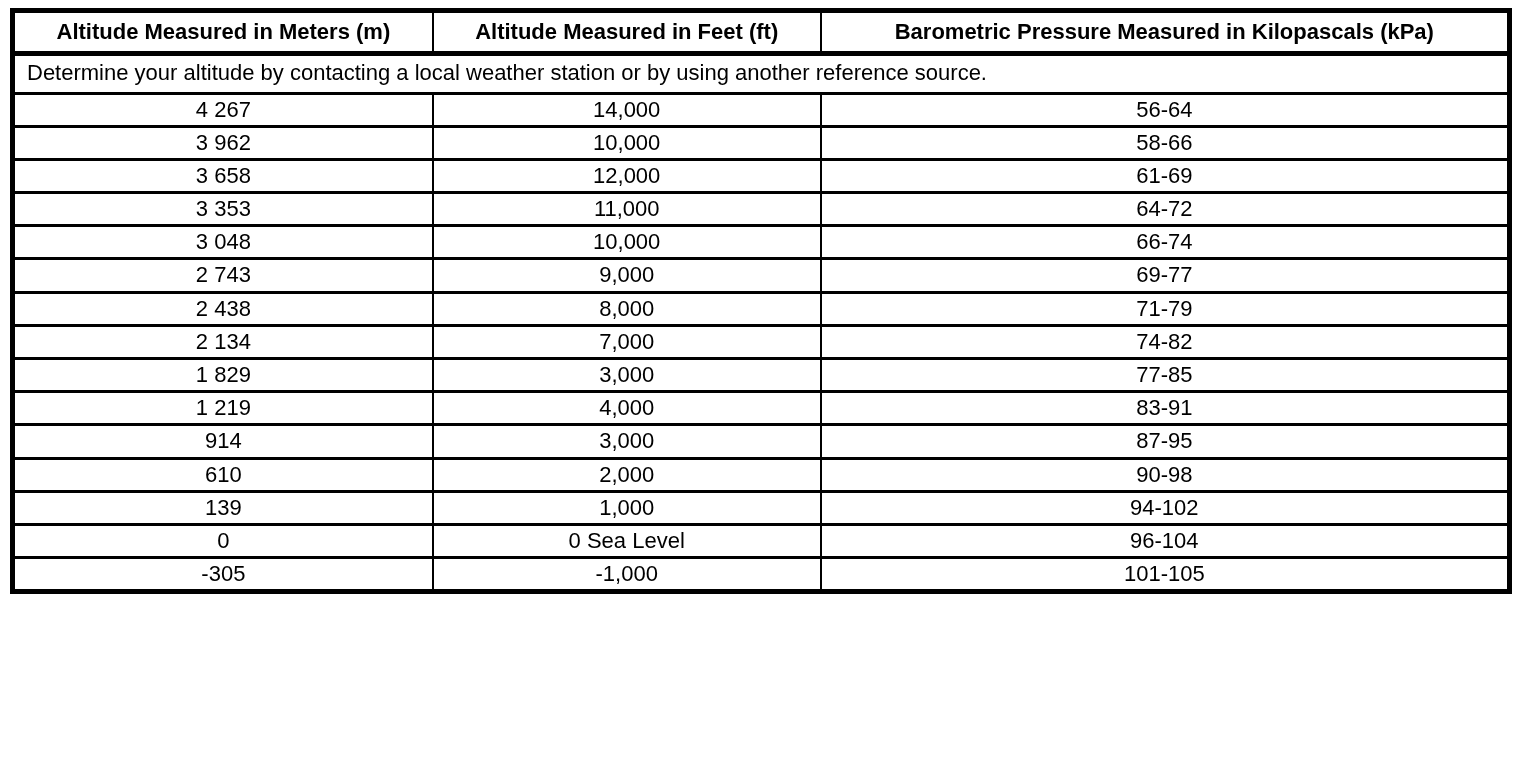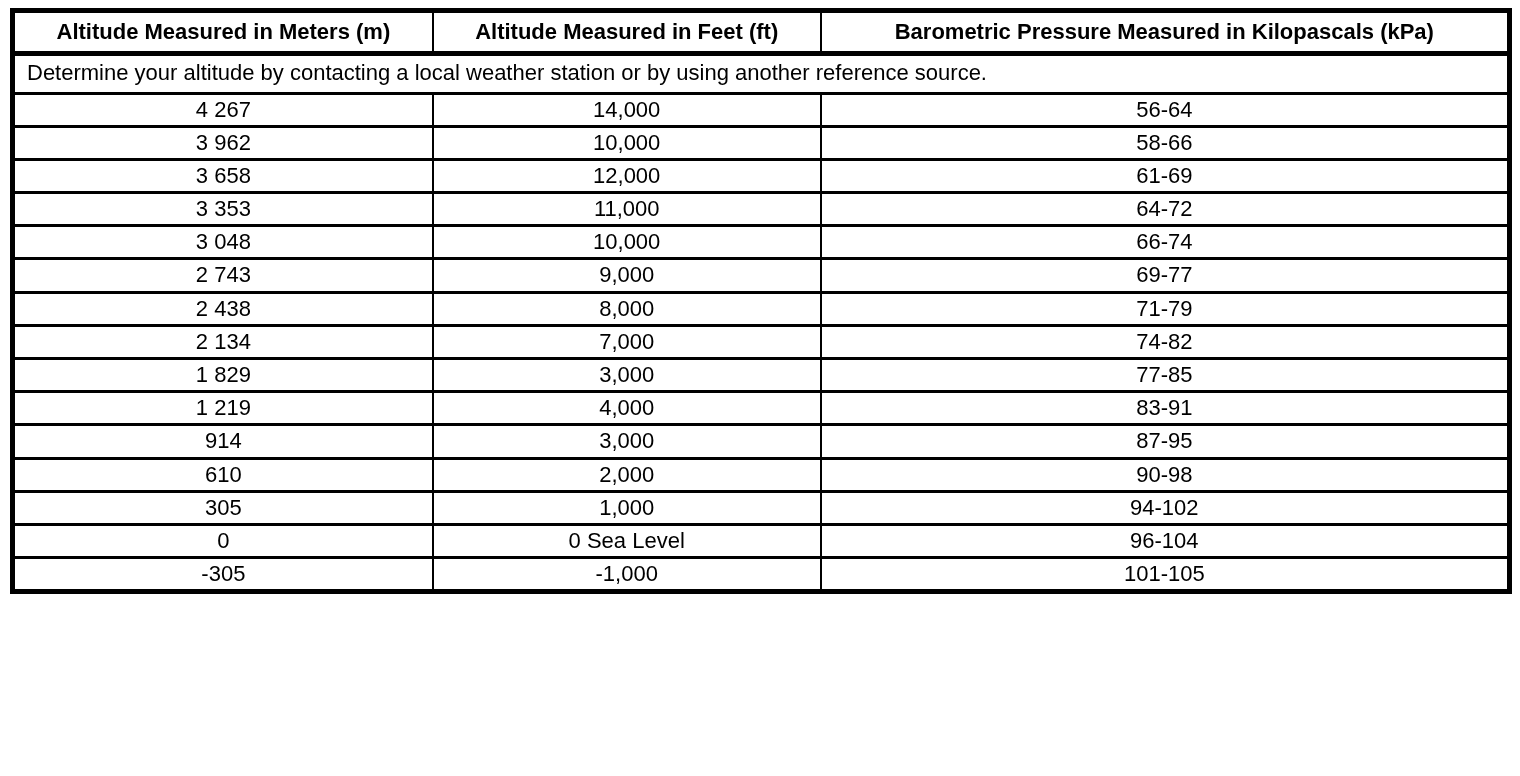--- a/index.html
+++ b/index.html
@@ -138,21 +138,21 @@
           <td>914</td>
           <td>3,000</td>
           <td>87-95</td>
         </tr>
         <tr>
           <td>610</td>
           <td>2,000</td>
           <td>90-98</td>
         </tr>
         <tr>
-          <td>305</td>
+          <td>139</td>
           <td>1,000</td>
           <td>94-102</td>
         </tr>
         <tr>
           <td>0</td>
           <td>0 Sea Level</td>
           <td>96-104</td>
         </tr>
         <tr>
           <td>-305</td>

